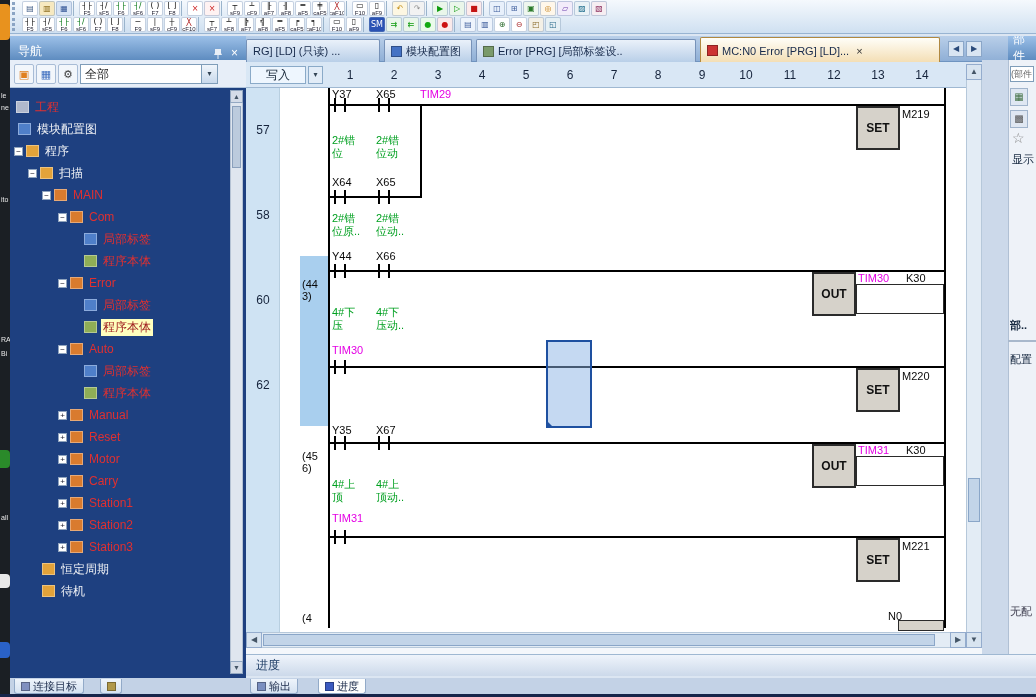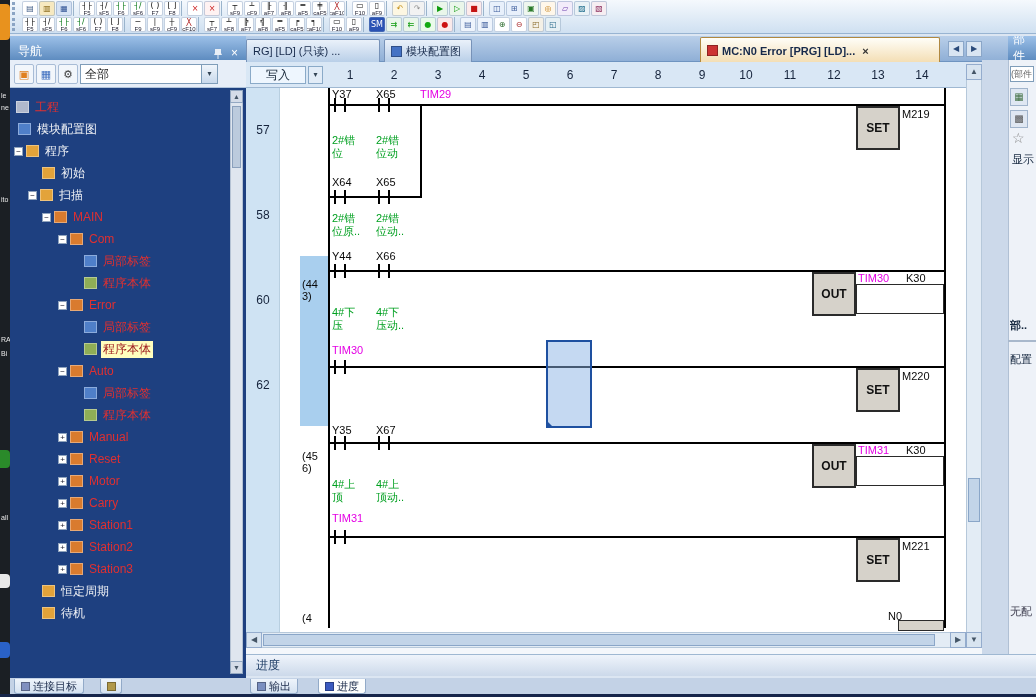--- a/index.html
+++ b/index.html
@@ -27,21 +27,21 @@
   .tbi.sep{width:5px;background:none!important;border:none;border-left:1px solid #9ab4cc;border-radius:0}
 
   
   .tabbar{left:246px;top:36px;width:762px;height:26px;
     background:linear-gradient(#b9cfe9,#8fafd6);border-bottom:1px solid #6f94c0}
   .tab{position:absolute;top:39px;height:23px;display:flex;align-items:center;gap:4px;
     padding:0 6px;font-size:11px;color:#16294a;white-space:nowrap;overflow:hidden;
     background:linear-gradient(#eaf1fa,#b9cfe8);border:1px solid #7792b8;border-bottom:none;
     border-radius:2px 2px 0 0}
   .tab.active{top:37px;height:26px;background:linear-gradient(#fffef8,#f3ddb2);
-    border-color:#b08840;font-weight:bold}
+    border-color:#b08840;font-weight:normal}
   .tabicon{width:11px;height:11px;border:1px solid rgba(0,0,0,.3);flex:none}
   .tabx{font-size:11px;color:#333;margin-left:3px}
   .tnav{position:absolute;top:41px;width:16px;height:16px;background:#d9e5f2;
     border:1px solid #8aa6c8;font-size:8px;line-height:14px;text-align:center;color:#2a4a7a}
 
   
   .navhdr{left:10px;top:36px;width:236px;height:24px;display:flex;align-items:flex-end;
     background:linear-gradient(#9cc0e8,#5e8cc0);color:#fff;font-size:12px;padding:0 8px}
   .navtools{left:10px;top:60px;width:236px;height:28px;background:#e7eef8;
     border-bottom:1px solid #b0c4dc}
@@ -390,20 +390,24 @@
   </div>
 
   <div class="abs tabbar"></div>
   <div class="tab" style="left:246px;width:134px">
     <span>RG] [LD] (只读) ...</span>
   </div>
   <div class="tab" style="left:384px;width:88px">
     <span class="tabicon" style="background:#4472c4"></span>
     <span>模块配置图</span>
   </div>
+  <div class="tab" style="left:476px;width:220px">
+    <span class="tabicon" style="background:#7a9a6a"></span>
+    <span>Error [PRG] [局部标签设..</span>
+  </div>
   <div class="tab active" style="left:700px;width:240px">
     <span class="tabicon" style="background:#cc3333"></span>
     <span>MC:N0 Error [PRG] [LD]...</span>
     <span class="tabx">×</span>
   </div>
   <div class="tnav" style="left:948px">◀</div>
   <div class="tnav" style="left:966px">▶</div>
 
   <div class="abs rpttl">
       <span>部件</span>
@@ -437,25 +441,20 @@
       </div>
       <div class="trow wht" style="padding-left: 8px;">
 
         <span class="ticon" style="background: rgb(79, 127, 201);"></span>
         <span class="tlabel">模块配置图</span>
       </div>
       <div class="trow wht" style="padding-left: 4px;">
         <span class="tbox">−</span>
         <span class="ticon" style="background: rgb(227, 163, 58);"></span>
         <span class="tlabel">程序</span>
-      </div>
-      <div class="trow wht" style="padding-left: 32px;">
-
-        <span class="ticon" style="background: rgb(227, 163, 58);"></span>
-        <span class="tlabel">初始</span>
       </div>
       <div class="trow wht" style="padding-left: 18px;">
         <span class="tbox">−</span>
         <span class="ticon" style="background: rgb(227, 163, 58);"></span>
         <span class="tlabel">扫描</span>
       </div>
       <div class="trow red" style="padding-left: 32px;">
         <span class="tbox">−</span>
         <span class="ticon" style="background: rgb(217, 123, 46);"></span>
         <span class="tlabel">MAIN</span>

